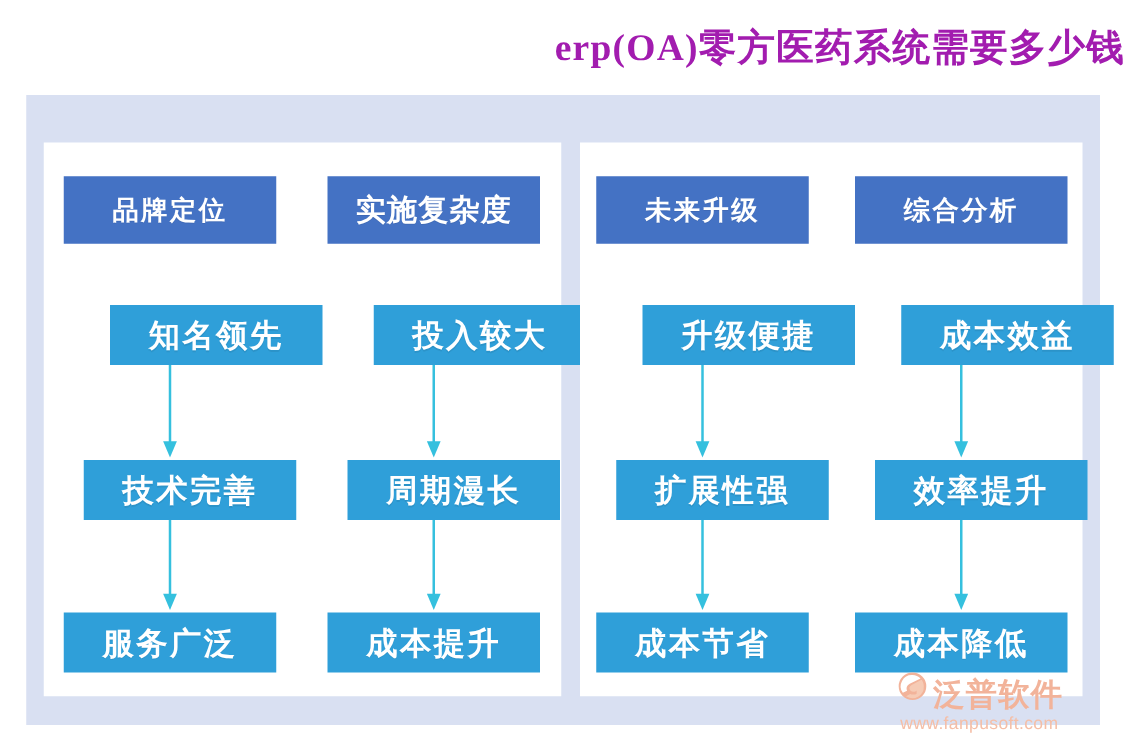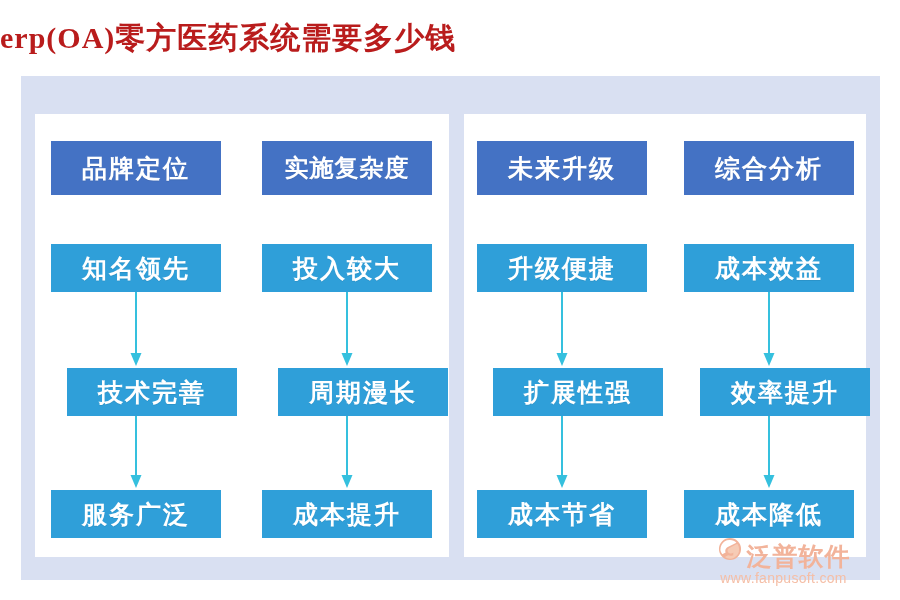--- a/index.html
+++ b/index.html
@@ -7,25 +7,25 @@
     width:900px; height:600px;
     background:#ffffff;
     font-family:"Liberation Serif","DejaVu Serif",serif;
     overflow:hidden;
   }
   #root { position:relative; width:900px; height:600px; }
 
   .page-title {
     position:absolute;
     left:0; top:18px; width:900px;
-    text-align:left;
+    text-align:right;
     font-size:30px;
     font-weight:700;
     letter-spacing:1px;
-    color:#b91c1c;
+    color:#a21caf;
     font-family:"Liberation Serif","DejaVu Serif",serif;
     white-space:nowrap;
   }
 
   .outer-panel {
     position:absolute;
     left:21px; top:76px;
     width:859px; height:504px;
     background:#D9E0F2;
   }
@@ -53,29 +53,29 @@
     color:#ffffff;
     font-weight:700;
     font-family:"Liberation Serif","DejaVu Serif",serif;
     letter-spacing:2px;
     text-shadow:0 1px 0 rgba(0,0,0,0.07);
     white-space:nowrap;
   }
   .cell-box.header {
     top:27px; height:54px;
     background:#4472C4;
-    font-size:25px;
+    font-size:21px;
   }
   .cell-box.header.wide { font-size:24px; letter-spacing:1px; }
   .cell-box.sub {
     height:48px;
     background:#2F9FD9;
     font-size:25px;
   }
-  .cell-box.sub.r2 { top:130px; }
+  .cell-box.sub.r2 { top:130px;margin-left:37px; }
   .cell-box.sub.r3 { top:254px;margin-left:16px; }
   .cell-box.sub.r4 { top:376px; }
 
   .arrow {
     position:absolute;
     left:50%;
     width:14px;
     margin-left:-7px;
   }
   .arrow.a1 { top:178px; height:76px; }

